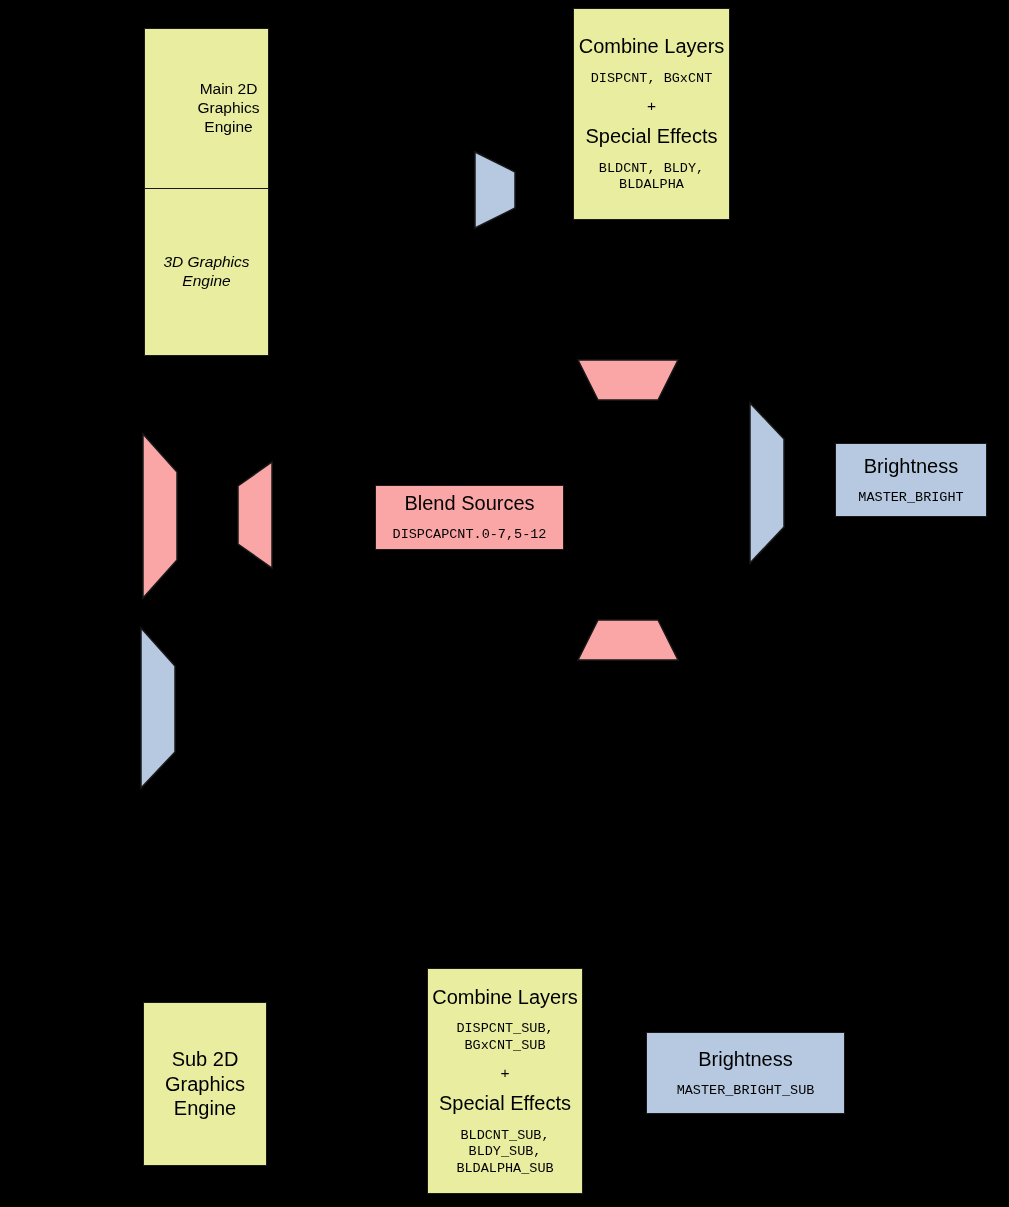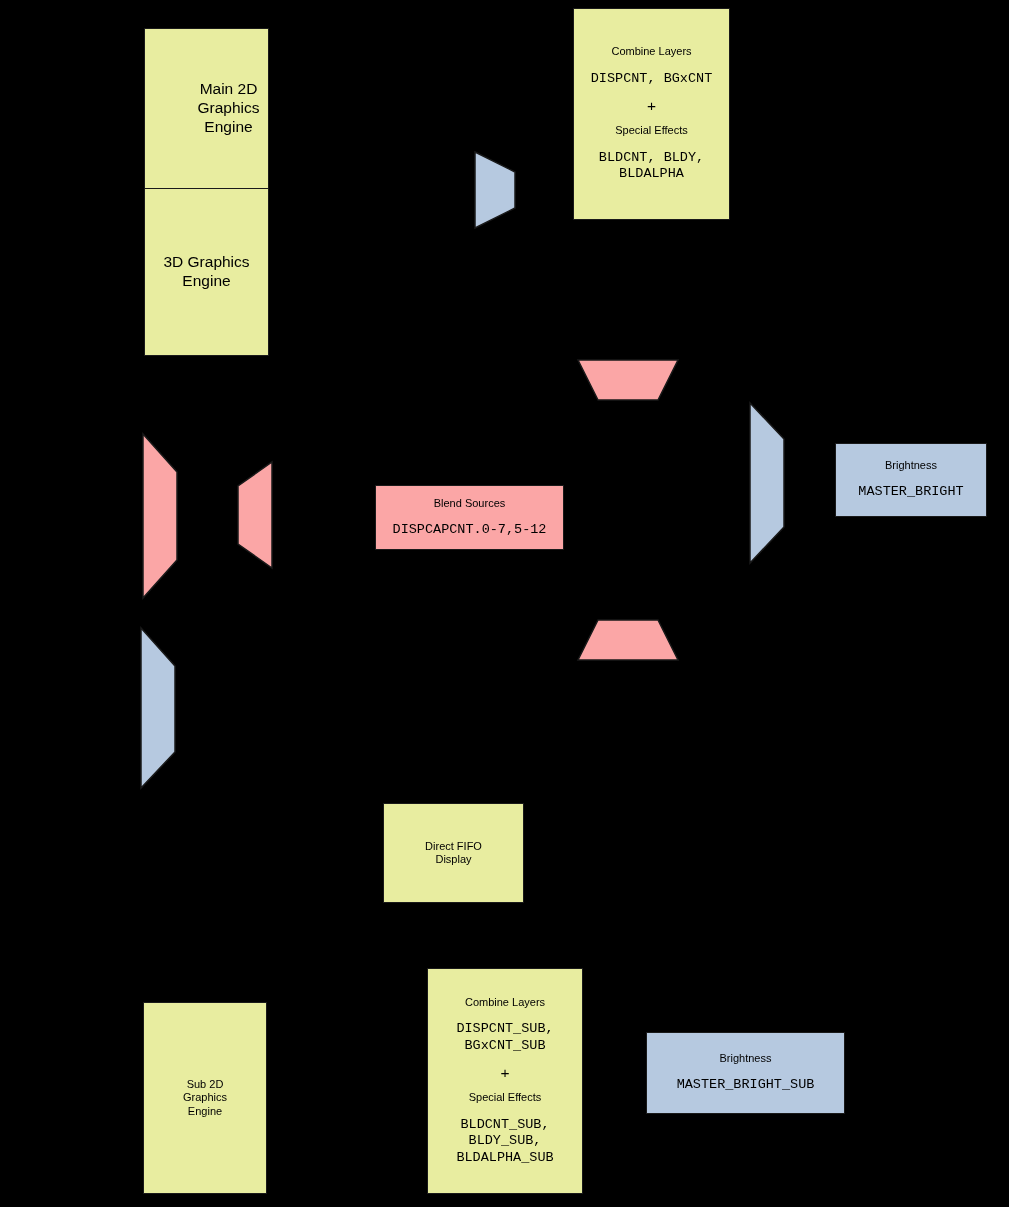--- a/index.html
+++ b/index.html
@@ -26,21 +26,21 @@
     border: 1.5px solid #1a1a1a;
     display: flex;
     flex-direction: column;
     align-items: center;
     justify-content: center;
     text-align: center;
     color: #000000;
     line-height: 1.22;
   }
   .node .title {
-    font-size: 11px;
+    font-size: 20px;
     font-family: "Liberation Sans", sans-serif;
     white-space: pre-line;
   }
   .node .regs {
     font-size: 13.5px;
     font-family: "Liberation Mono", monospace;
     white-space: pre-line;
     margin-top: 12px;
   }
   .node .plus {
@@ -87,21 +87,21 @@
 <body>
 
 <div id="diagram">
 
   <div class="split" style="left:144px; top:28px; width:125px; height:328px;">
     <div class="cell top" style="height:161px;">
       <span>Main 2D
 Graphics
 Engine</span>
     </div>
-    <div class="cell" style="height:167px;">
+    <div class="cell" style="height:167px;font-style:italic;">
       <span>3D Graphics
 Engine</span>
     </div>
   </div>
 
   <div class="node yellow" style="left:573px; top:8px; width:157px; height:212px;">
     <span class="title">Combine Layers</span>
     <span class="regs">DISPCNT, BGxCNT</span>
     <span class="plus">+</span>
     <span class="title">Special Effects</span>
@@ -112,26 +112,22 @@
   <div class="node pink" style="left:375px; top:485px; width:189px; height:65px;align-items:center;">
     <span class="title">Blend Sources</span>
     <span class="regs">DISPCAPCNT.0-7,5-12</span>
   </div>
 
   <div class="node blue" style="left:835px; top:443px; width:152px; height:74px;">
     <span class="title">Brightness</span>
     <span class="regs">MASTER_BRIGHT</span>
   </div>
 
-  <div class="node yellow" style="left:383px; top:803px; width:141px; height:100px;">
-    <span class="title">Direct FIFO
-Display</span>
-  </div>
 
-  <div class="node yellow" style="left:143px; top:1002px; width:124px; height:192px;">
+  <div class="node yellow" style="left:143px; top:1002px; width:124px; height:164px;">
     <span class="title">Sub 2D
 Graphics
 Engine</span>
   </div>
 
   <div class="node yellow" style="left:427px; top:968px; width:156px; height:226px;">
     <span class="title">Combine Layers</span>
     <span class="regs">DISPCNT_SUB,
 BGxCNT_SUB</span>
     <span class="plus">+</span>

